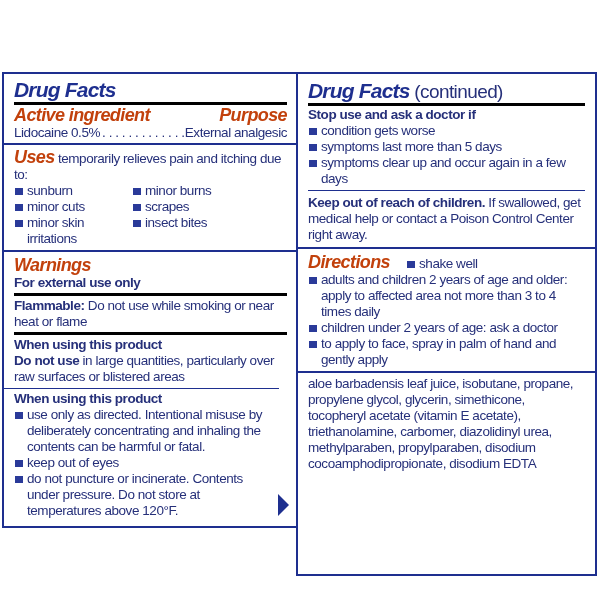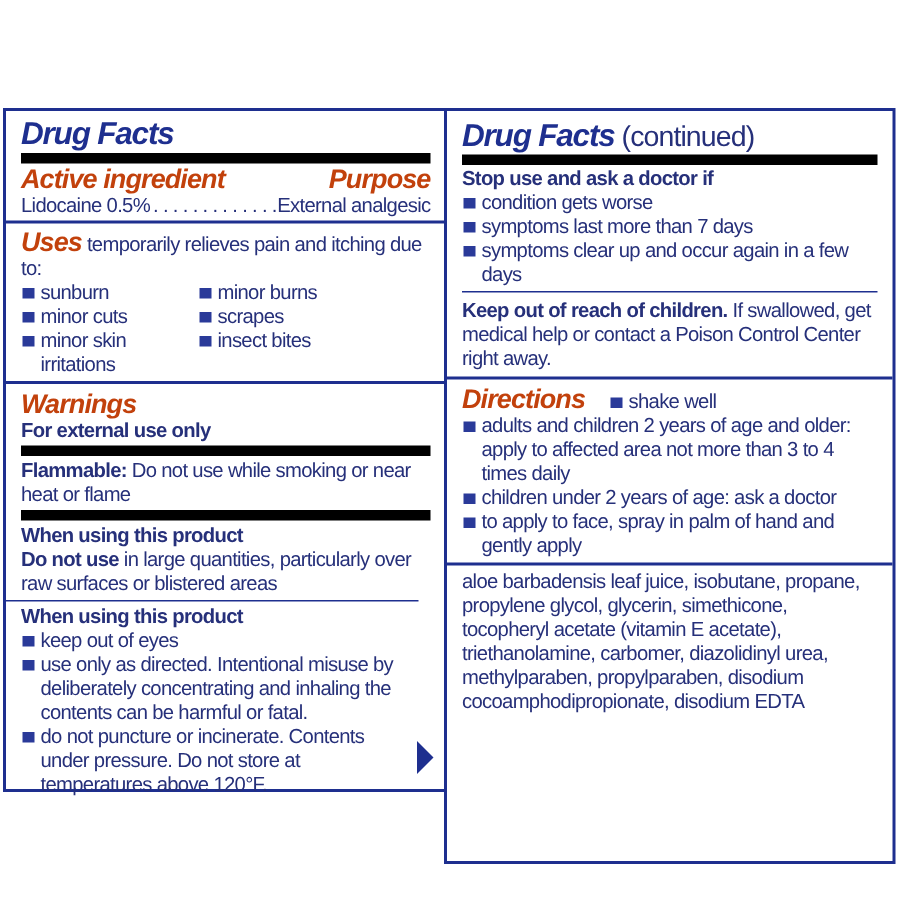--- a/index.html
+++ b/index.html
@@ -2,21 +2,21 @@
 <html><head>
 <meta charset="utf-8">
 <style>
   html, body { margin:0; padding:0; background:#ffffff; }
   body { width:600px; height:600px; position:relative; overflow:hidden;
          font-family:"Liberation Sans", sans-serif; color:#1f2a7c; }
   .panel { position:absolute; border:2px solid #1e2f8f; box-sizing:border-box; background:#fff; }
   #left { left:2px; top:72px; width:297px; height:456px; }
   #right { left:296px; top:72px; width:301px; height:504px; }
   .sec { padding:0 6px 0 10px; box-sizing:border-box; position:relative; }
-  .hb { border-bottom:7px solid #000000; }
+  .hb { border-bottom:3px solid #000000; }
   .h1 { font-weight:bold; font-style:italic; font-size:21px; line-height:24px; letter-spacing:-0.8px; color:#1e2f8f; }
   .h2 { font-weight:bold; font-style:italic; font-size:18px; line-height:20px; letter-spacing:-0.6px; color:#c2410c; }
   .b { font-weight:bold; }
   .t { font-size:13.5px; line-height:16px; letter-spacing:-0.45px; color:#26307a; }
   .row { display:flex; justify-content:space-between; align-items:baseline; }
   .bul { position:relative; padding-left:13px; }
   .bul::before { content:""; position:absolute; left:1px; top:5px; width:8px; height:7px; background:#2a3a99; }
   .grid2 { display:grid; grid-template-columns:118px 1fr; }
   .tri { position:absolute; right:8px; bottom:10px; width:0; height:0;
          border-top:11px solid transparent; border-bottom:11px solid transparent; border-left:11px solid #1e2f8f; }
@@ -57,35 +57,35 @@
     <div class="h2">Warnings</div>
     <div class="t b hb" style="padding-bottom:2px; margin-right:4px;">For external use only</div>
     <div class="t hb" style="padding:2px 4px 2px 0; margin-right:4px;"><span class="kw">Flammable:</span><span> Do not use while smoking or near heat or flame</span></div>
     <div class="t" style="padding-top:2px;">
       <div class="b">When using this product</div>
       <div style="padding-right:4px;"><span class="kw">Do not use</span><span> in large quantities, particularly over raw surfaces or blistered areas</span></div>
     </div>
     <div style="border-top:1px solid #1e2f8f; margin:3px 12px 2px -10px;"></div>
     <div class="t" style="padding-right:14px;">
       <div class="b">When using this product</div>
+      <div class="bul">use only as directed. Intentional misuse by deliberately concentrating and inhaling the contents can be harmful or fatal.</div>
       <div class="bul">keep out of eyes</div>
-      <div class="bul">use only as directed. Intentional misuse by deliberately concentrating and inhaling the contents can be harmful or fatal.</div>
       <div class="bul">do not puncture or incinerate. Contents under pressure. Do not store at temperatures above 120°F.</div>
     </div>
   </div>
   <div class="tri"></div>
 </div>
 
 <div id="right" class="panel">
   <div class="sec" style="padding-top:5px;">
     <div class="hb" style="margin-right:4px;"><span class="h1">Drug Facts</span><span style="font-size:19px; letter-spacing:-0.6px; color:#26307a;"> (continued)</span></div>
     <div class="t b" style="padding-top:1px;">Stop use and ask a doctor if</div>
     <div class="t" style="padding-bottom:3px;">
       <div class="bul">condition gets worse</div>
-      <div class="bul">symptoms last more than 7 days</div>
+      <div class="bul">symptoms last more than 5 days</div>
       <div class="bul">symptoms clear up and occur again in a few days</div>
     </div>
   </div>
   <div style="border-top:1px solid #1e2f8f; margin:0 10px 0 10px;"></div>
 
   <div class="sec t" style="padding-top:4px; padding-bottom:4px; padding-right:2px;"><span class="kw">Keep out of reach of children.</span><span> If swallowed, get medical help or contact a Poison Control Center right away.</span></div>
   <div style="border-top:2px solid #1e2f8f;"></div>
 
   <div class="sec" style="padding-top:3px; padding-bottom:3px; padding-right:10px;">
     <div style="display:flex; align-items:baseline;">

